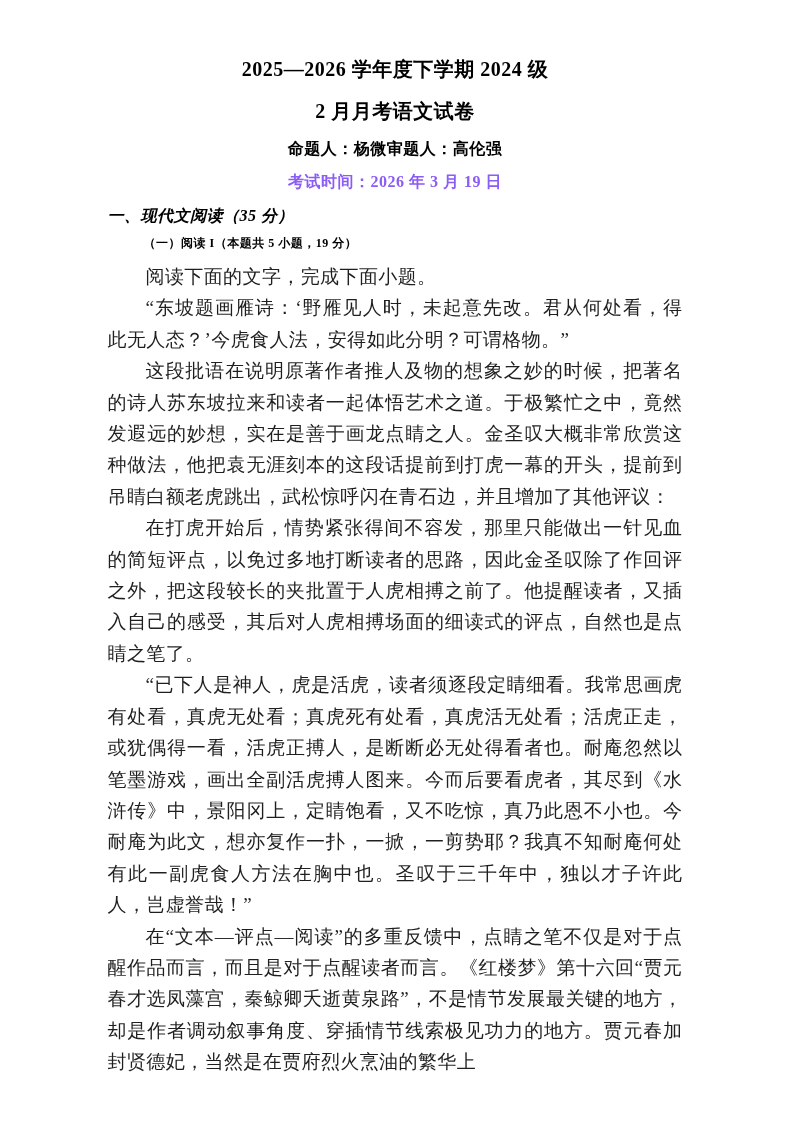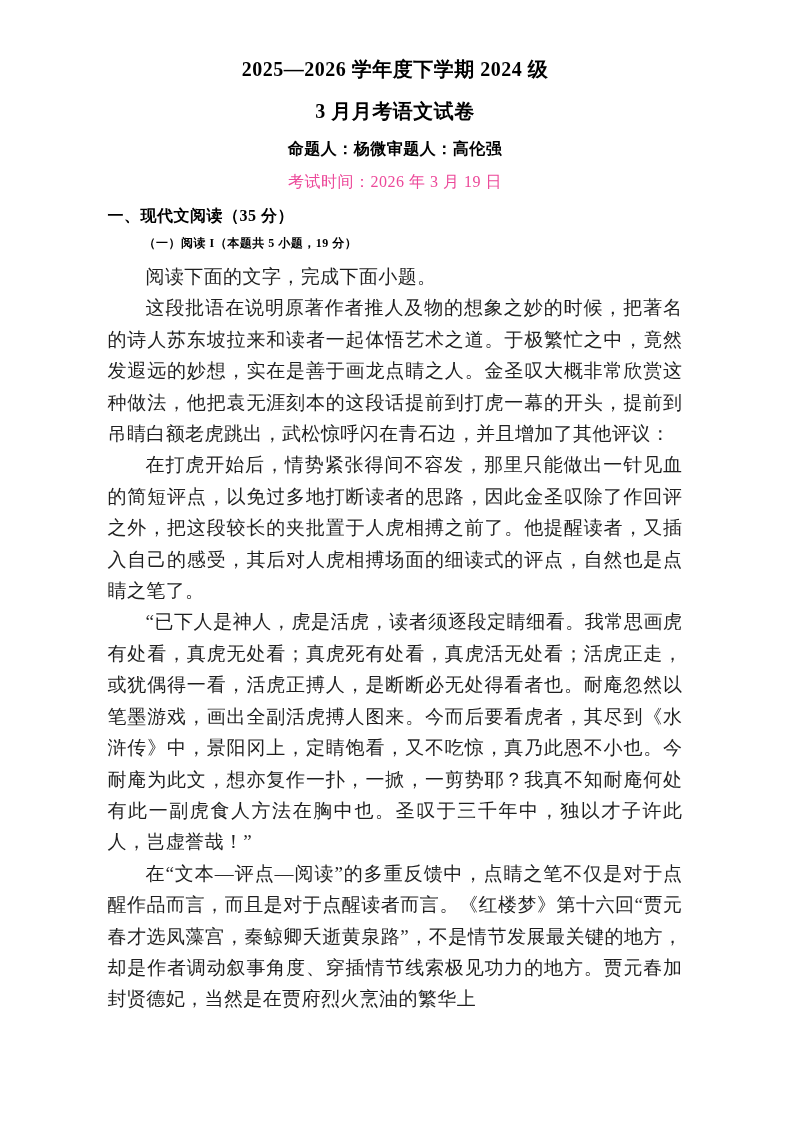--- a/index.html
+++ b/index.html
@@ -36,31 +36,32 @@
     justify-content: center;
     font-size: 16px;
     font-weight: 700;
     color: #000000;
     letter-spacing: 0.5px;
     margin-bottom: 12px;
   }
   .time-line {
     text-align: center;
     font-size: 16px;
-    font-weight: 400;
-    color: #ec4899;
+    font-weight: 700;
+    color: #8b5cf6;
     letter-spacing: 0.5px;
     margin-bottom: 13px;
   }
   .section-heading {
     font-size: 16px;
     font-weight: 700;
     color: #000000;
     letter-spacing: 0.5px;
     margin: 0 0 8px 0;
+    font-style: italic;
   }
   .subsection-heading {
     font-size: 12px;
     font-weight: 700;
     color: #000000;
     letter-spacing: 0.5px;
     padding-left: 36px;
     margin: 0 0 9px 0;
   }
   .body-text {
@@ -73,35 +74,36 @@
     text-indent: 2em;
     margin: 0;
   }
 </style>
 </head>
 <body>
 
 <div class="page">
 
   <h1 class="title-line1">2025—2026 学年度下学期 2024 级</h1>
-  <h1 class="title-line2">3 月月考语文试卷</h1>
+  <h1 class="title-line2">2 月月考语文试卷</h1>
 
   <div class="meta-line">
     <span>命题人：杨微</span>
     <span>审题人：高伦强</span>
   </div>
 
   <div class="time-line">考试时间：2026 年 3 月 19 日</div>
 
   <h2 class="section-heading">一、现代文阅读（35 分）</h2>
 
   <h3 class="subsection-heading">（一）阅读 I（本题共 5 小题，19 分）</h3>
 
   <p class="body-text">阅读下面的文字，完成下面小题。</p>
 
   <div>
+    <p class="body-text">“东坡题画雁诗：‘野雁见人时，未起意先改。君从何处看，得此无人态？’今虎食人法，安得如此分明？可谓格物。”</p>
     <p class="body-text">这段批语在说明原著作者推人及物的想象之妙的时候，把著名的诗人苏东坡拉来和读者一起体悟艺术之道。于极繁忙之中，竟然发遐远的妙想，实在是善于画龙点睛之人。金圣叹大概非常欣赏这种做法，他把袁无涯刻本的这段话提前到打虎一幕的开头，提前到吊睛白额老虎跳出，武松惊呼闪在青石边，并且增加了其他评议：</p>
     <p class="body-text">在打虎开始后，情势紧张得间不容发，那里只能做出一针见血的简短评点，以免过多地打断读者的思路，因此金圣叹除了作回评之外，把这段较长的夹批置于人虎相搏之前了。他提醒读者，又插入自己的感受，其后对人虎相搏场面的细读式的评点，自然也是点睛之笔了。</p>
     <p class="body-text">“已下人是神人，虎是活虎，读者须逐段定睛细看。我常思画虎有处看，真虎无处看；真虎死有处看，真虎活无处看；活虎正走，或犹偶得一看，活虎正搏人，是断断必无处得看者也。耐庵忽然以笔墨游戏，画出全副活虎搏人图来。今而后要看虎者，其尽到《水浒传》中，景阳冈上，定睛饱看，又不吃惊，真乃此恩不小也。今耐庵为此文，想亦复作一扑，一掀，一剪势耶？我真不知耐庵何处有此一副虎食人方法在胸中也。圣叹于三千年中，独以才子许此人，岂虚誉哉！”</p>
     <p class="body-text">在“文本—评点—阅读”的多重反馈中，点睛之笔不仅是对于点醒作品而言，而且是对于点醒读者而言。《红楼梦》第十六回“贾元春才选凤藻宫，秦鲸卿夭逝黄泉路”，不是情节发展最关键的地方，却是作者调动叙事角度、穿插情节线索极见功力的地方。贾元春加封贤德妃，当然是在贾府烈火烹油的繁华上</p>
   </div>
 
 </div>
 
 </body></html>

